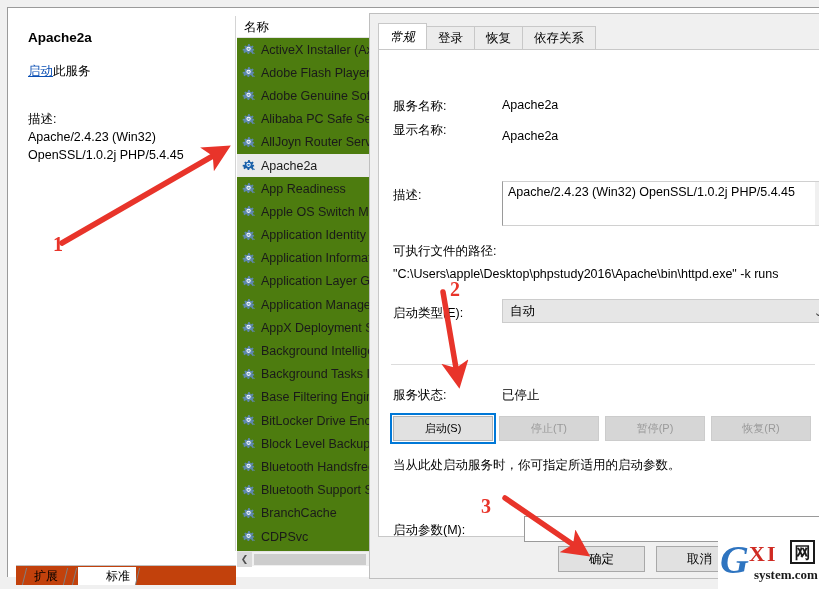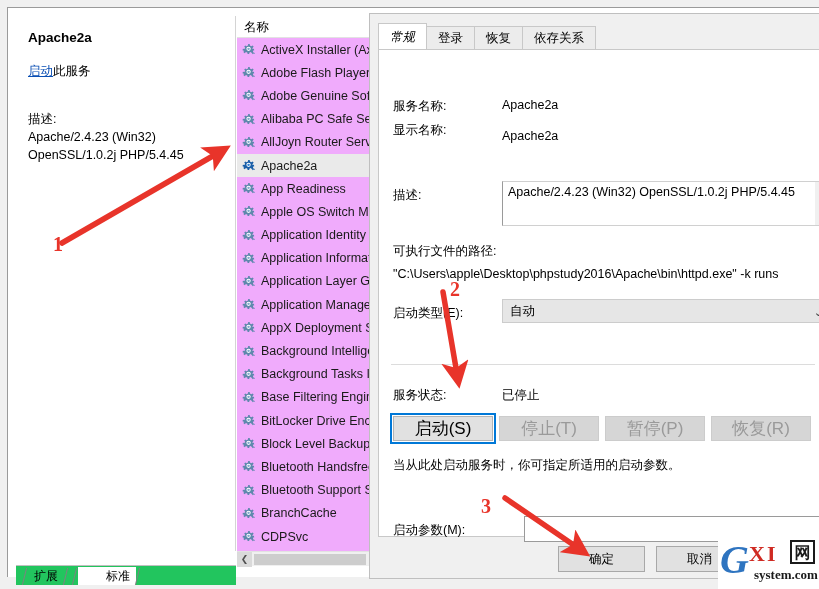--- a/index.html
+++ b/index.html
@@ -65,21 +65,21 @@
     color: #000000;
     line-height: 17px;
     white-space: nowrap;
   }
 
   
   .bottom-tabs {
     position: absolute;
     left: 8px; top: 557px;
     width: 220px; height: 20px;
-    background: #22c55e;
+    background: #c2410c;
     border-top: 1px solid #c0c0c0;
     text-align: center;
   }
   .btab {
     position: absolute;
     top: 1px;
     height: 18px;
     font-size: 12px;
     color: #000;
     padding: 0 6px;
@@ -103,21 +103,21 @@
     transform: skewX(-14deg);
   }
   .btab.t1 { left: 12px; }
   .btab.t2 { left: 62px; background: #ffffff; padding-left: 28px; }
 
   
   .list-pane {
     position: absolute;
     left: 229px; top: 8px;
     width: 137px; height: 535px;
-    background: #f0abfc;
+    background: #4d7c0f;
     overflow: hidden;
   }
   .list-header {
     height: 22px;
     background: #ffffff;
     border-bottom: 1px solid #e2e2e2;
     font-size: 12.5px;
     color: #000000;
     padding: 3px 0 0 7px;
   }
@@ -282,21 +282,21 @@
     left: 12px; top: 314px;
     width: 424px; height: 1px;
     background: #dcdcdc;
   }
 
   .btn {
     position: absolute;
     height: 25px;
     background: #e1e1e1;
     border: 1px solid #b4b4b4;
-    font-size: 17px;
+    font-size: 11px;
     color: #000;
     text-align: center;
     line-height: 23px;
     cursor: default;
   }
   .btn.disabled { color: #9a9a9a; background: #d6d6d6; border-color: #cccccc; }
   .btn.focused {
     outline: 2px solid #0078d7;
     outline-offset: 1px;
   }

